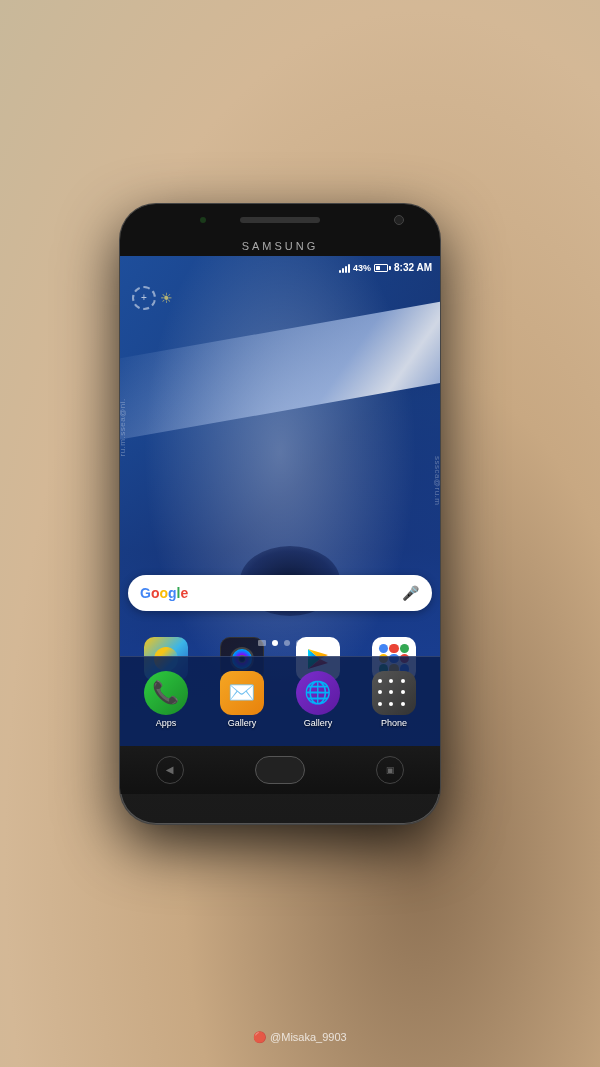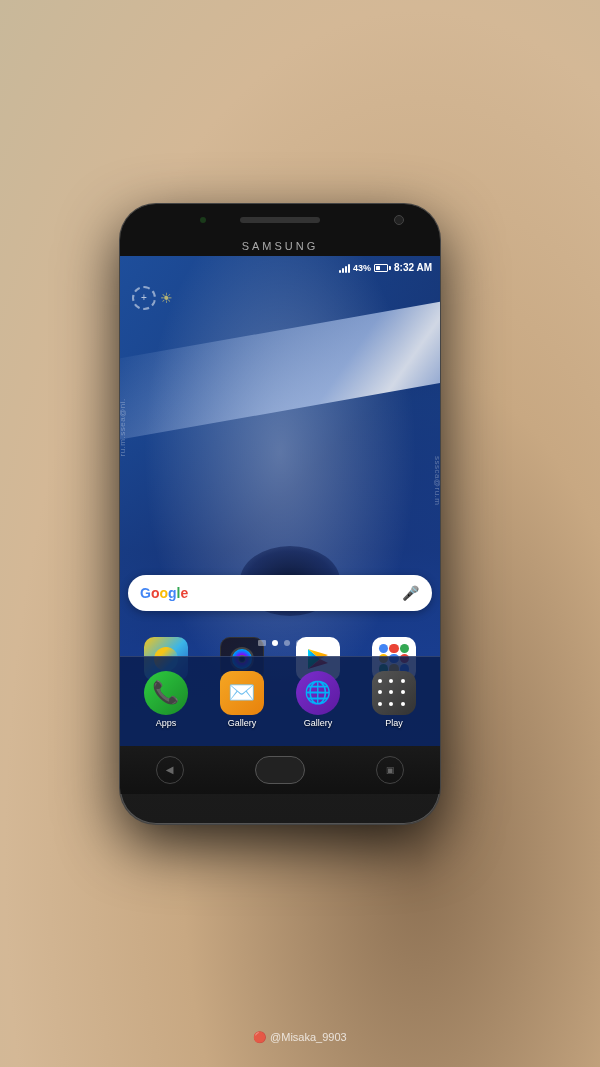--- a/index.html
+++ b/index.html
@@ -617,21 +617,21 @@
             <div style="width:4px;height:4px;background:white;border-radius:50%"></div>
             <div style="width:4px;height:4px;background:white;border-radius:50%"></div>
             <div style="width:4px;height:4px;background:white;border-radius:50%"></div>
             <div style="width:4px;height:4px;background:white;border-radius:50%"></div>
             <div style="width:4px;height:4px;background:white;border-radius:50%"></div>
             <div style="width:4px;height:4px;background:white;border-radius:50%"></div>
             <div style="width:4px;height:4px;background:white;border-radius:50%"></div>
             <div style="width:4px;height:4px;background:white;border-radius:50%"></div>
             <div style="width:4px;height:4px;background:white;border-radius:50%"></div>
           </div>
-          <span class="app-label">Play</span>
+          <span class="app-label">Phone</span>
         </div>
       </div>
     </div>
 
     <div class="phone-bottom">
       <div class="nav-button">
         <span style="color:#666;font-size:10px;">◀</span>
       </div>
       <div class="home-button-physical"></div>
       <div class="nav-button">

